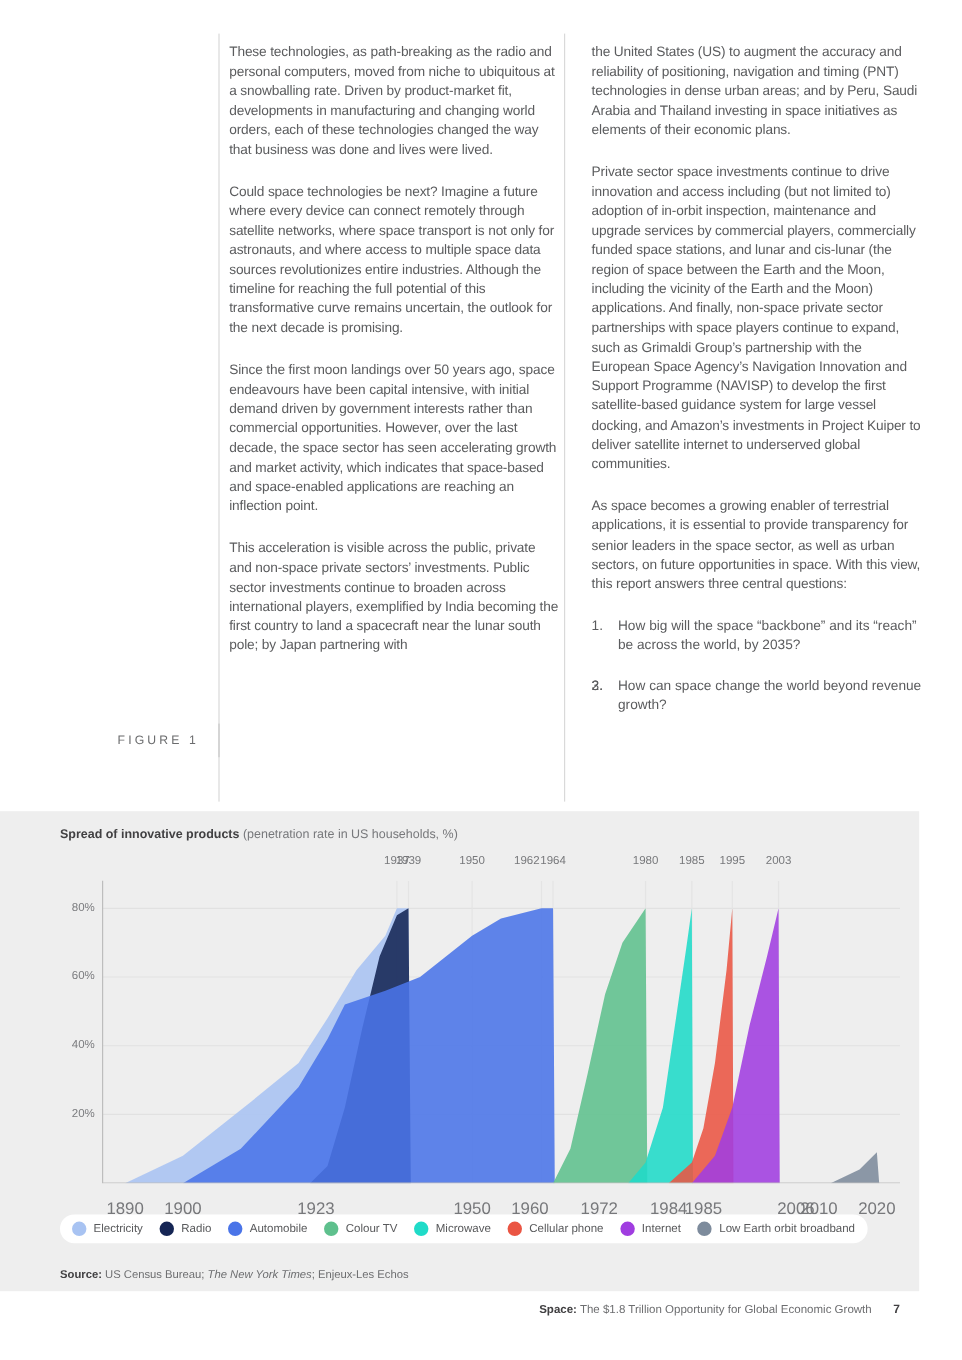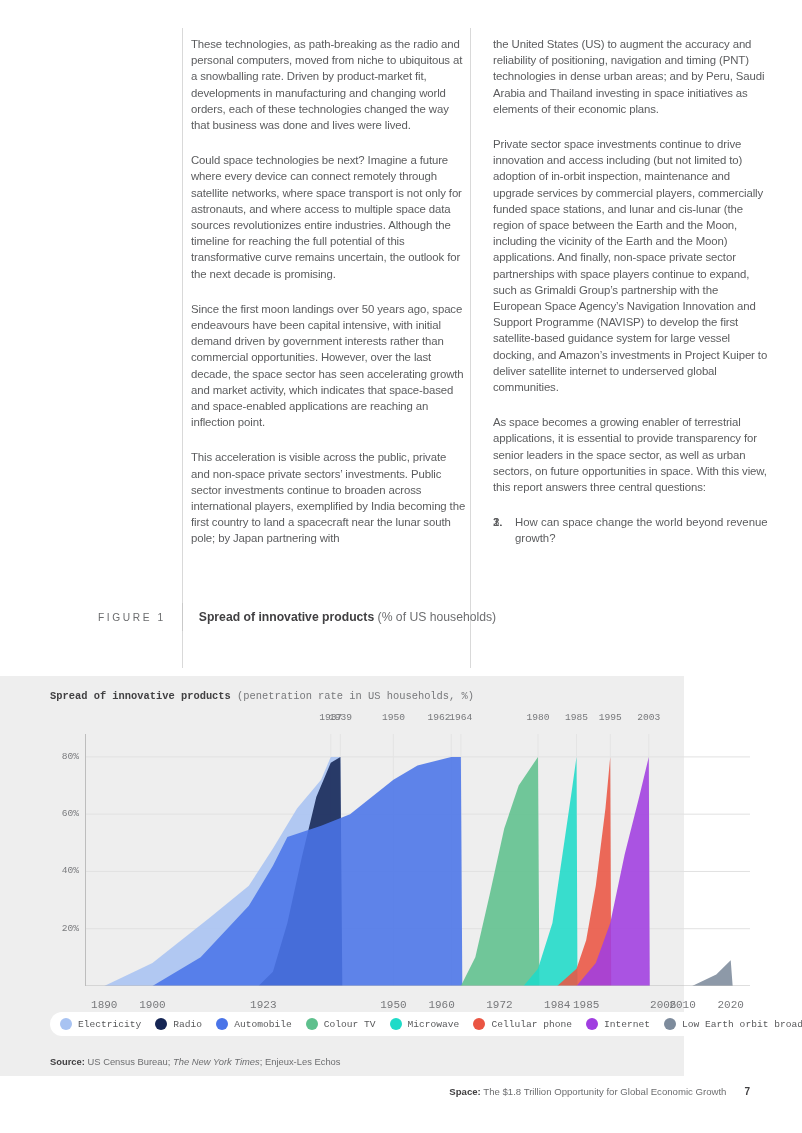--- a/index.html
+++ b/index.html
@@ -39,36 +39,36 @@
   #fig-caption{position:absolute;left:98px;top:606px;
     display:flex;align-items:center;height:22px;}
   #fig-label{font-size:10.2px;letter-spacing:2.6px;color:#6b6c6e;
     white-space:nowrap;padding-right:16px;}
   #fig-divider{width:1px;height:28px;background:#c9c9c9;margin-right:16px;}
   #fig-title-wrap{font-size:12.2px;white-space:nowrap;}
   #fig-title-bold{font-weight:bold;color:#414042;}
   #fig-title-sub{color:#6d6e70;}
 
   
-  #chart-panel{position:absolute;left:0;top:676px;width:684px;height:400px;
-    background:#eeeeee;font-family:Liberation Mono, monospace;}
+  #chart-panel{position:absolute;left:0;top:676px;width:766px;height:400px;
+    background:#eeeeee;}
   #chart-heading{position:absolute;left:50px;top:14px;font-size:10.4px;white-space:nowrap;}
   #chart-heading b{color:#414042;font-weight:bold;}
   #chart-heading span.sub{color:#77787b;}
 
   
   #plot{position:absolute;left:85px;top:58px;width:665px;height:252px;}
   #plot svg{display:block;}
 
   
   .ylab{position:absolute;font-size:9.6px;color:#7a7b7e;text-align:right;width:36px;}
   
   .toplab{position:absolute;font-size:9.6px;color:#77787b;top:36px;white-space:nowrap;}
   
-  .xlab{position:absolute;font-size:11px;color:#77787b;top:323px;white-space:nowrap;}
+  .xlab{position:absolute;font-size:14px;color:#77787b;top:323px;white-space:nowrap;}
 
   
   #legend{position:absolute;left:50px;top:336px;height:24px;
     background:#ffffff;border-radius:12px;display:flex;align-items:center;
     padding:0 10px;gap:0px;}
   .leg-item{display:flex;align-items:center;margin-right:14px;}
   .leg-item:last-child{margin-right:0;}
   .dot{width:12px;height:12px;border-radius:50%;margin-right:6px;flex:none;}
   .leg-label{font-size:9.6px;color:#58595b;white-space:nowrap;}
 
@@ -100,38 +100,36 @@
       <p>This acceleration is visible across the public, private and non-space private sectors’ investments. Public sector investments continue to broaden across international players, exemplified by India becoming the first country to land a spacecraft near the lunar south pole; by Japan partnering with</p>
     </div>
 
     <div class="col">
       <p>the United States (US) to augment the accuracy and reliability of positioning, navigation and timing (PNT) technologies in dense urban areas; and by Peru, Saudi Arabia and Thailand investing in space initiatives as elements of their economic plans.</p>
       <p>Private sector space investments continue to drive innovation and access including (but not limited to) adoption of in-orbit inspection, maintenance and upgrade services by commercial players, commercially funded space stations, and lunar and cis-lunar (the region of space between the Earth and the Moon, including the vicinity of the Earth and the Moon) applications. And finally, non-space private sector partnerships with space players continue to expand, such as Grimaldi Group’s partnership with the European Space Agency’s Navigation Innovation and Support Programme (NAVISP) to develop the first satellite-based guidance system for large vessel docking, and Amazon’s investments in Project Kuiper to deliver satellite internet to underserved global communities.</p>
       <p>As space becomes a growing enabler of terrestrial applications, it is essential to provide transparency for senior leaders in the space sector, as well as urban sectors, on future opportunities in space. With this view, this report answers three central questions:</p>
       <ol class="questions">
         <li>
           <span class="num">1.</span>
+          <span>How big will the space “backbone” and its “reach” be across the world, by 2035?</span>
         </li>
         <li>
           <span class="num">2.</span>
         </li>
         <li>
           <span class="num">3.</span>
           <span>How can space change the world beyond revenue growth?</span>
         </li>
       </ol>
     </div>
   </div>
 
   <div id="fig-caption">
     <div id="fig-label">FIGURE 1</div>
     <div id="fig-divider"></div>
-    <div id="fig-title-wrap">
-      <span id="fig-title-bold">Spread of innovative products</span><span id="fig-title-sub"> (% of US households)</span>
-    </div>
   </div>
 
   <div id="chart-panel">
 
     <div id="chart-heading">
       <b>Spread of innovative products</b><span class="sub"> (penetration rate in US households, %)</span>
     </div>
 
     <div id="plot">
       <svg id="chart-svg" width="665" height="252" viewBox="0 0 665 252">

